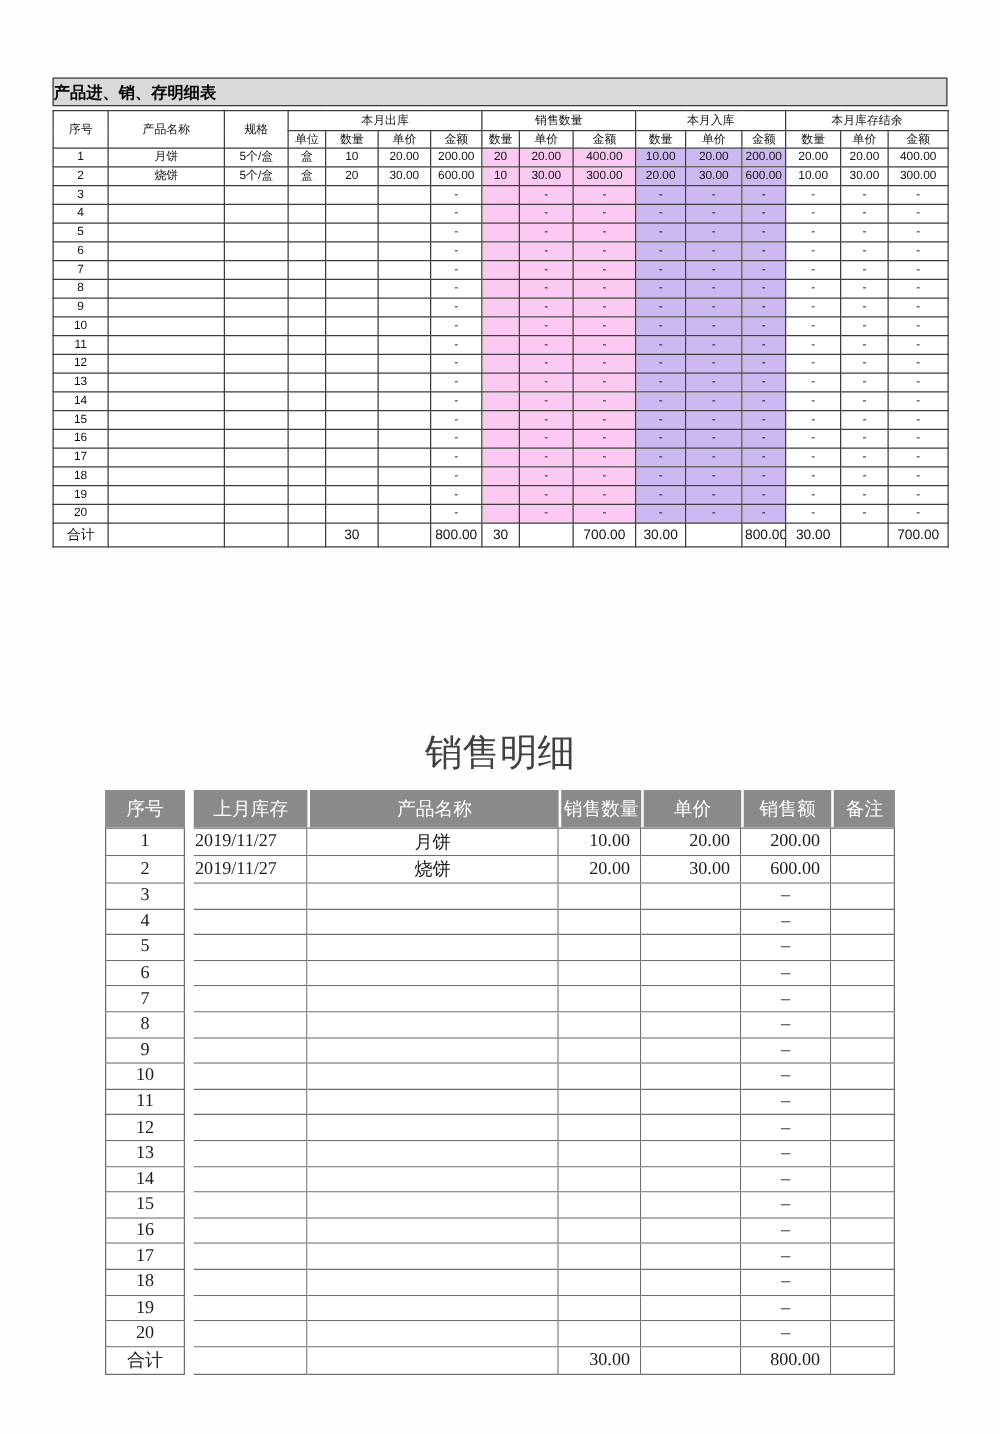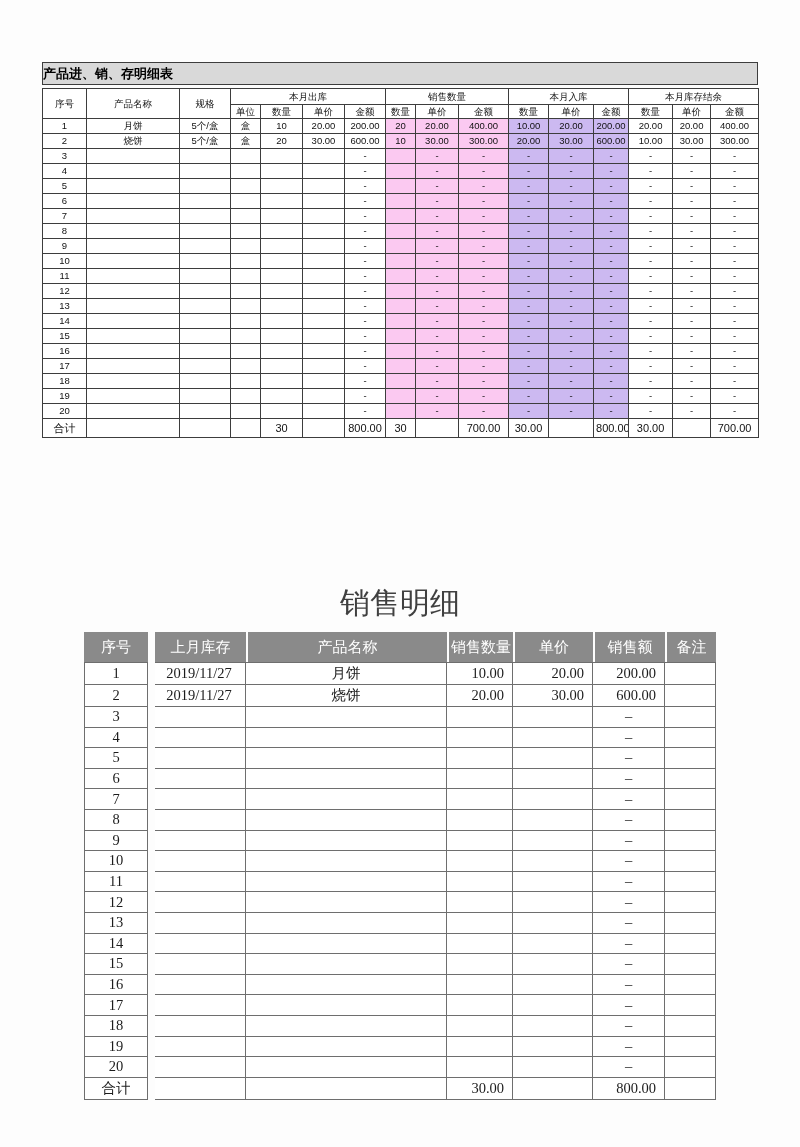--- a/index.html
+++ b/index.html
@@ -64,21 +64,21 @@
     border-right:1px solid #6e6e6e;border-bottom:1px solid #6e6e6e;
     background:#fff;overflow:hidden;white-space:nowrap;vertical-align:middle;
   }
   table.sales td:first-child{border-left:1px solid #6e6e6e;}
   table.sales tbody tr:first-child td{border-top:1px solid #6e6e6e;}
   table.sales td.spacer{border:none;background:transparent;}
   table.sales tbody tr:first-child td.spacer{border-top:none;}
   table.sales tr.sales-total-row td{height:18px;}
   .s-center{text-align:center;}
   .s-right{text-align:right;padding-right:8px;}
-  .s-date{text-align:center;padding-right:3px;}
+  .s-date{text-align:left;padding-right:3px;}
   .s-dash{text-align:center;color:#444;}
 </style>
 </head>
 <body>
 
 <div class="inv-title">产品进、销、存明细表</div>
 
 <table class="inv">
   <colgroup>
     <col style="width:44px">

